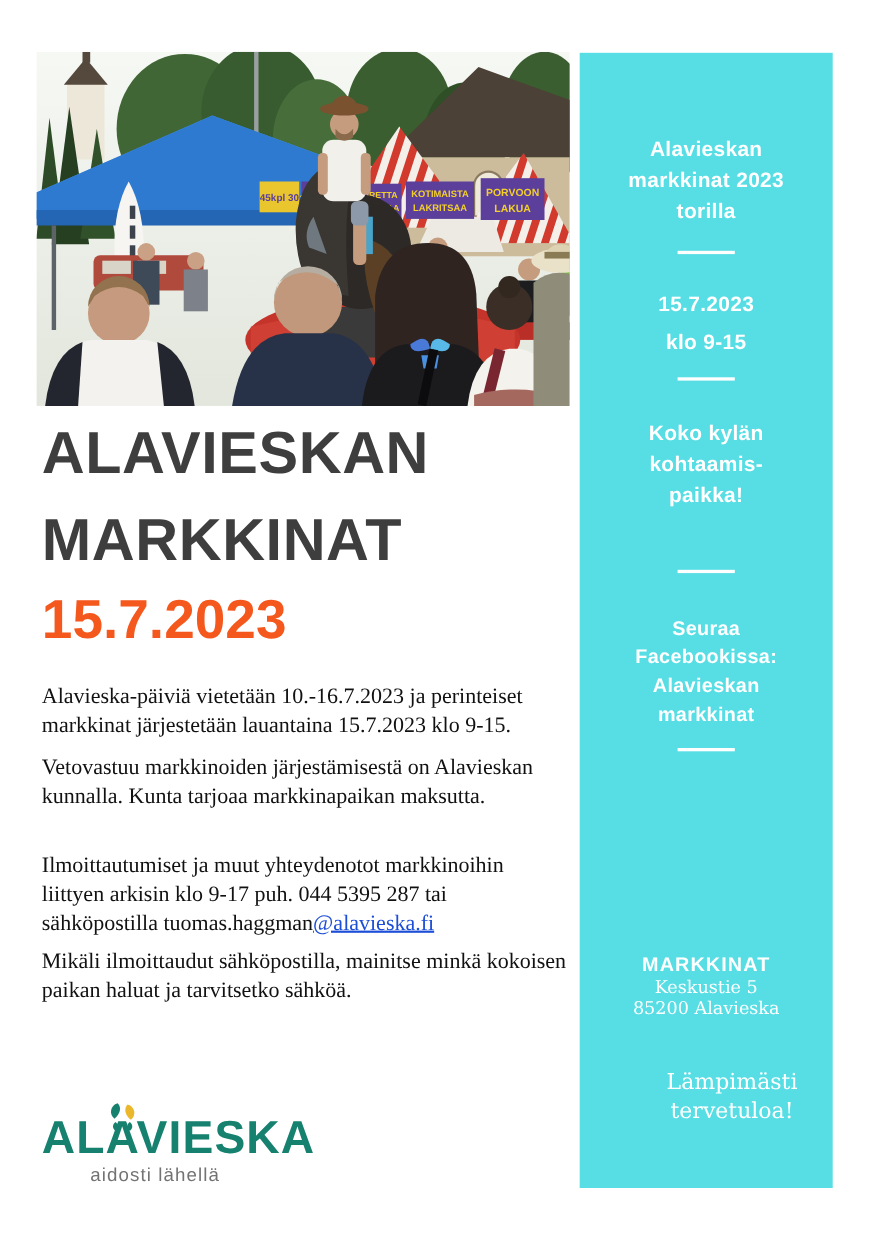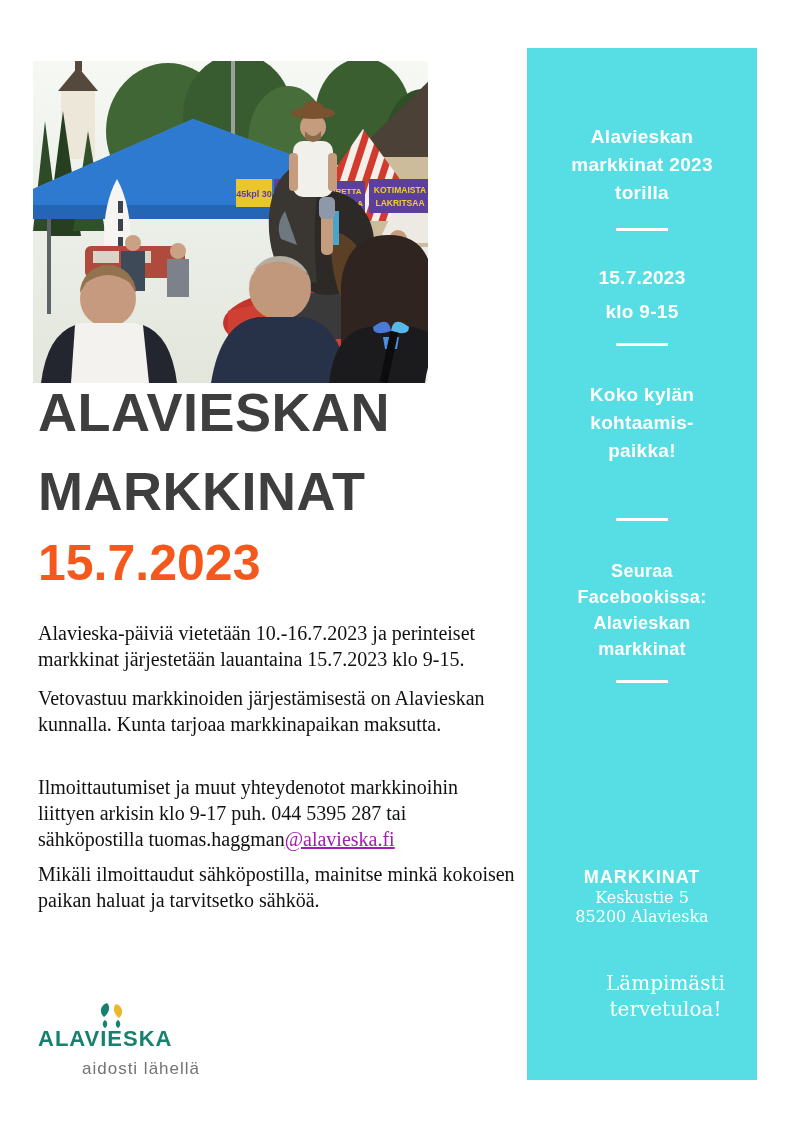--- a/index.html
+++ b/index.html
@@ -2,21 +2,21 @@
 <html><head>
 <meta charset="utf-8">
 <style>
   html,body{margin:0;padding:0;background:#888;}
   .page{
     position:relative;width:794px;height:1123px;margin:0 auto;
     background:#ffffff;overflow:hidden;
     font-family:"Liberation Sans",sans-serif;
   }
   
-  .photo{position:absolute;left:33px;top:61px;width:395px;height:322px;overflow:hidden;}
+  .photo{position:absolute;left:33px;top:47px;width:485px;height:322px;overflow:hidden;}
   .photo svg{display:block;}
   
   .sidebar{
     position:absolute;left:527px;top:48px;width:230px;height:1032px;
     color:#fff;text-align:center;box-sizing:border-box;padding-top:75px;
   }
   .sb-line{font-weight:700;font-size:19px;line-height:28px;letter-spacing:.3px;}
   .sb-date .sb-line{line-height:34px;}
   .sb-fb .sb-line{line-height:26px;font-size:18px;text-align:center;}
   .sb-divider{width:52px;height:3px;background:#fff;margin:0 auto;}
@@ -34,25 +34,25 @@
   
   .body-copy{
     position:absolute;left:38px;top:620px;width:478px;
     font-family:"Liberation Serif",serif;font-size:20px;line-height:26px;color:#111;
   }
   .body-copy p{margin:0;}
   .p1{margin-bottom:13px !important;}
   .p2{margin-bottom:37px !important;}
   .p3{margin-bottom:9px !important;}
   .p4{margin-bottom:23px !important;}
-  .email-link{color:#a21caf;}
+  .email-link{color:#1d4ed8;}
   
   .logo{position:absolute;left:38px;top:995px;width:210px;height:85px;}
   .logo-emblem{position:absolute;left:56px;top:6px;width:36px;height:30px;}
-  .logo-name{position:absolute;left:0;top:31px;font-weight:700;font-size:22px;letter-spacing:1px;color:#17816f;}
+  .logo-name{position:absolute;left:0;top:15px;font-weight:700;font-size:42px;letter-spacing:1px;color:#17816f;}
   .logo-tagline{position:absolute;left:44px;top:64px;font-size:17px;letter-spacing:1px;color:#737373;}
 </style>
 </head>
 <body>
 
 <div class="page">
 
   <div class="photo">
     <svg width="485" height="322" viewBox="0 0 485 322" xmlns="http://www.w3.org/2000/svg">
       <defs>

